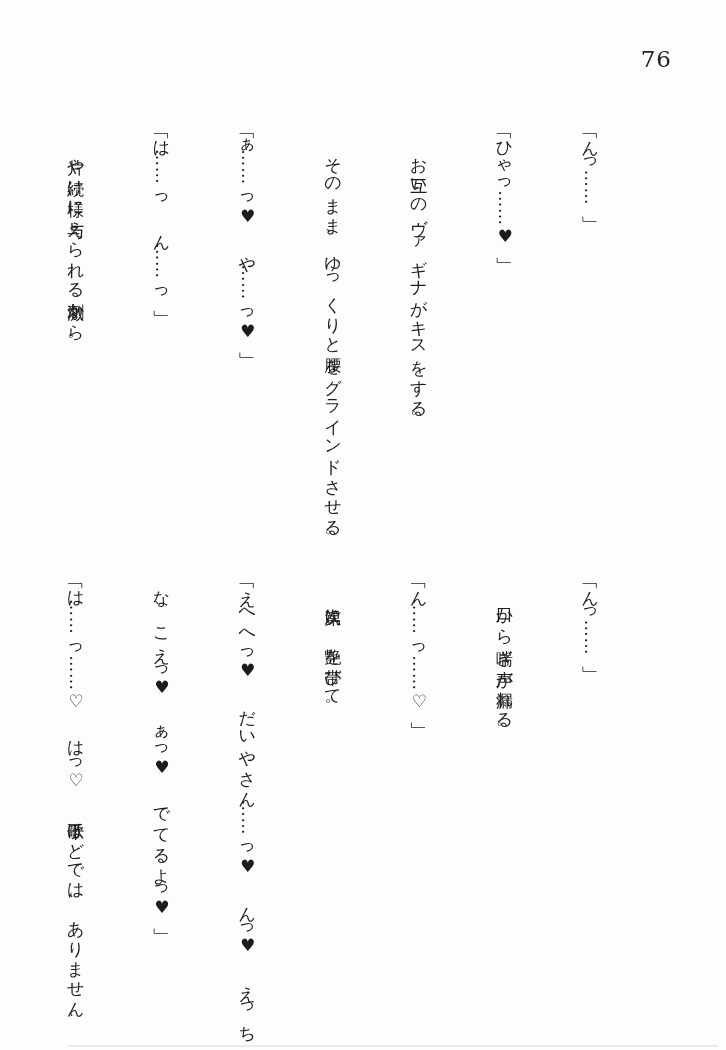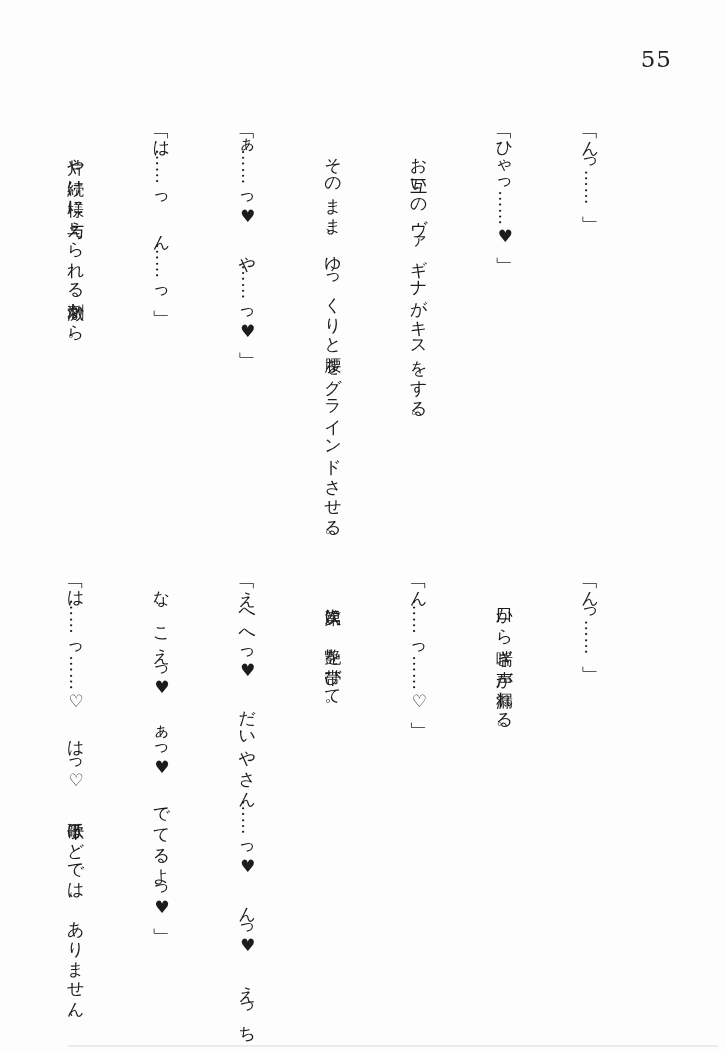--- a/index.html
+++ b/index.html
@@ -52,21 +52,21 @@
     bottom: 3px;
     height: 2px;
     background: #ebebeb;
   }
 </style>
 </head>
 <body>
 
 <div class="page">
 
-  <div class="page-number">55</div>
+  <div class="page-number">76</div>
 
   <div class="band band-upper">
     <div class="vcol">「んっ……」</div>
     <div class="vcol">「ひゃっ……♥」</div>
     <div class="vcol">　お互いのヴァギナがキスをする。</div>
     <div class="vcol">　そのまま、ゆっくりと腰をグラインドさせる。</div>
     <div class="vcol">「ぁ……っ♥　や……っ♥」</div>
     <div class="vcol">「は……っ　ん……っ」</div>
     <div class="vcol">　片や続け様に与えられる刺激から。</div>
     <div class="vcol">　片や散々焦れてしまったところに与えられた刺激か</div>

